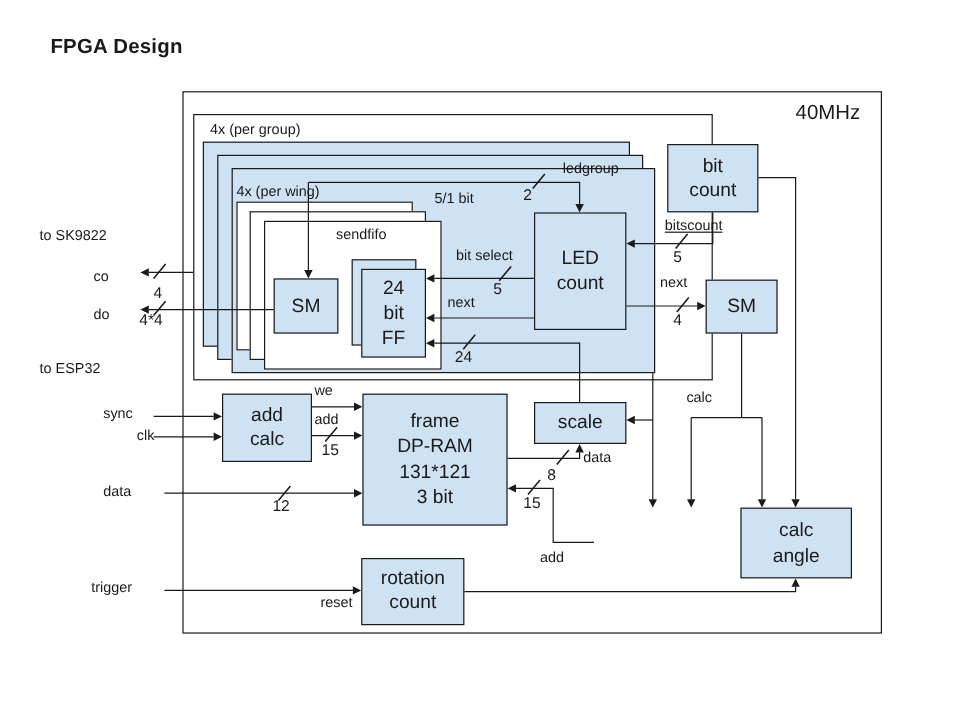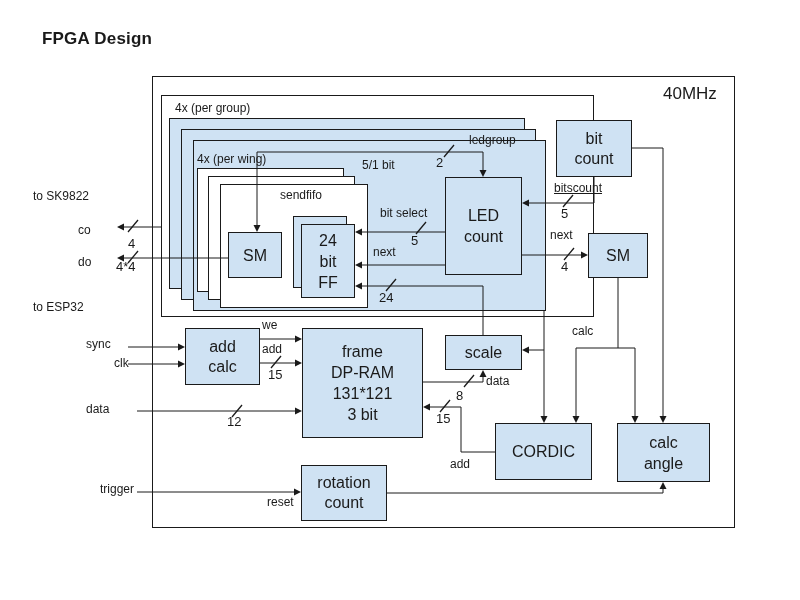--- a/index.html
+++ b/index.html
@@ -81,23 +81,20 @@
     <div class="bl">frame</div>
     <div class="bl">DP-RAM</div>
     <div class="bl">131*121</div>
     <div class="bl">3 bit</div>
   </div>
 
   <div class="block" style="left:445px;top:335px;width:77px;height:35px;">
     <div class="bl">scale</div>
   </div>
 
-  <div class="block" style="left:495px;top:423px;width:97px;height:57px;">
-    <div class="bl">CORDIC</div>
-  </div>
 
   <div class="block" style="left:617px;top:423px;width:93px;height:59px;">
     <div class="bl">calc</div>
     <div class="bl">angle</div>
   </div>
 
   <div class="block" style="left:301px;top:465px;width:86px;height:56px;line-height:20px;">
     <div class="bl">rotation</div>
     <div class="bl">count</div>
   </div>
@@ -182,21 +179,21 @@
       <polygon points="663,482 659.5,489 666.5,489"></polygon>
   </svg>
 
   <div class="abs lbl" style="left:33px;top:187px;text-align:center;">to SK9822</div>
   <div class="abs lbl" style="left:78px;top:221px;">co</div>
   <div class="abs lbl" style="left:78px;top:253px;">do</div>
   <div class="abs lbl" style="left:33px;top:298px;">to ESP32</div>
   <div class="abs lbl" style="left:86px;top:335px;">sync</div>
   <div class="abs lbl" style="left:86px;top:354px;margin-left:28px;">clk</div>
   <div class="abs lbl" style="left:86px;top:400px;">data</div>
-  <div class="abs lbl" style="left:76px;top:480px;margin-left:24px;">trigger</div>
+  <div class="abs lbl" style="left:76px;top:480px;">trigger</div>
 
   <div class="abs lbl" style="left:469px;top:131px;">ledgroup</div>
   <div class="abs lbl" style="left:362px;top:156px;">5/1 bit</div>
   <div class="abs lbl" style="left:380px;top:204px;">bit select</div>
   <div class="abs lbl" style="left:373px;top:243px;">next</div>
   <div class="abs lbl" style="left:554px;top:179px;text-decoration:underline;">bitscount</div>
   <div class="abs lbl" style="left:550px;top:226px;">next</div>
   <div class="abs lbl" style="left:572px;top:322px;">calc</div>
   <div class="abs lbl" style="left:262px;top:316px;">we</div>
   <div class="abs lbl" style="left:262px;top:340px;">add</div>

